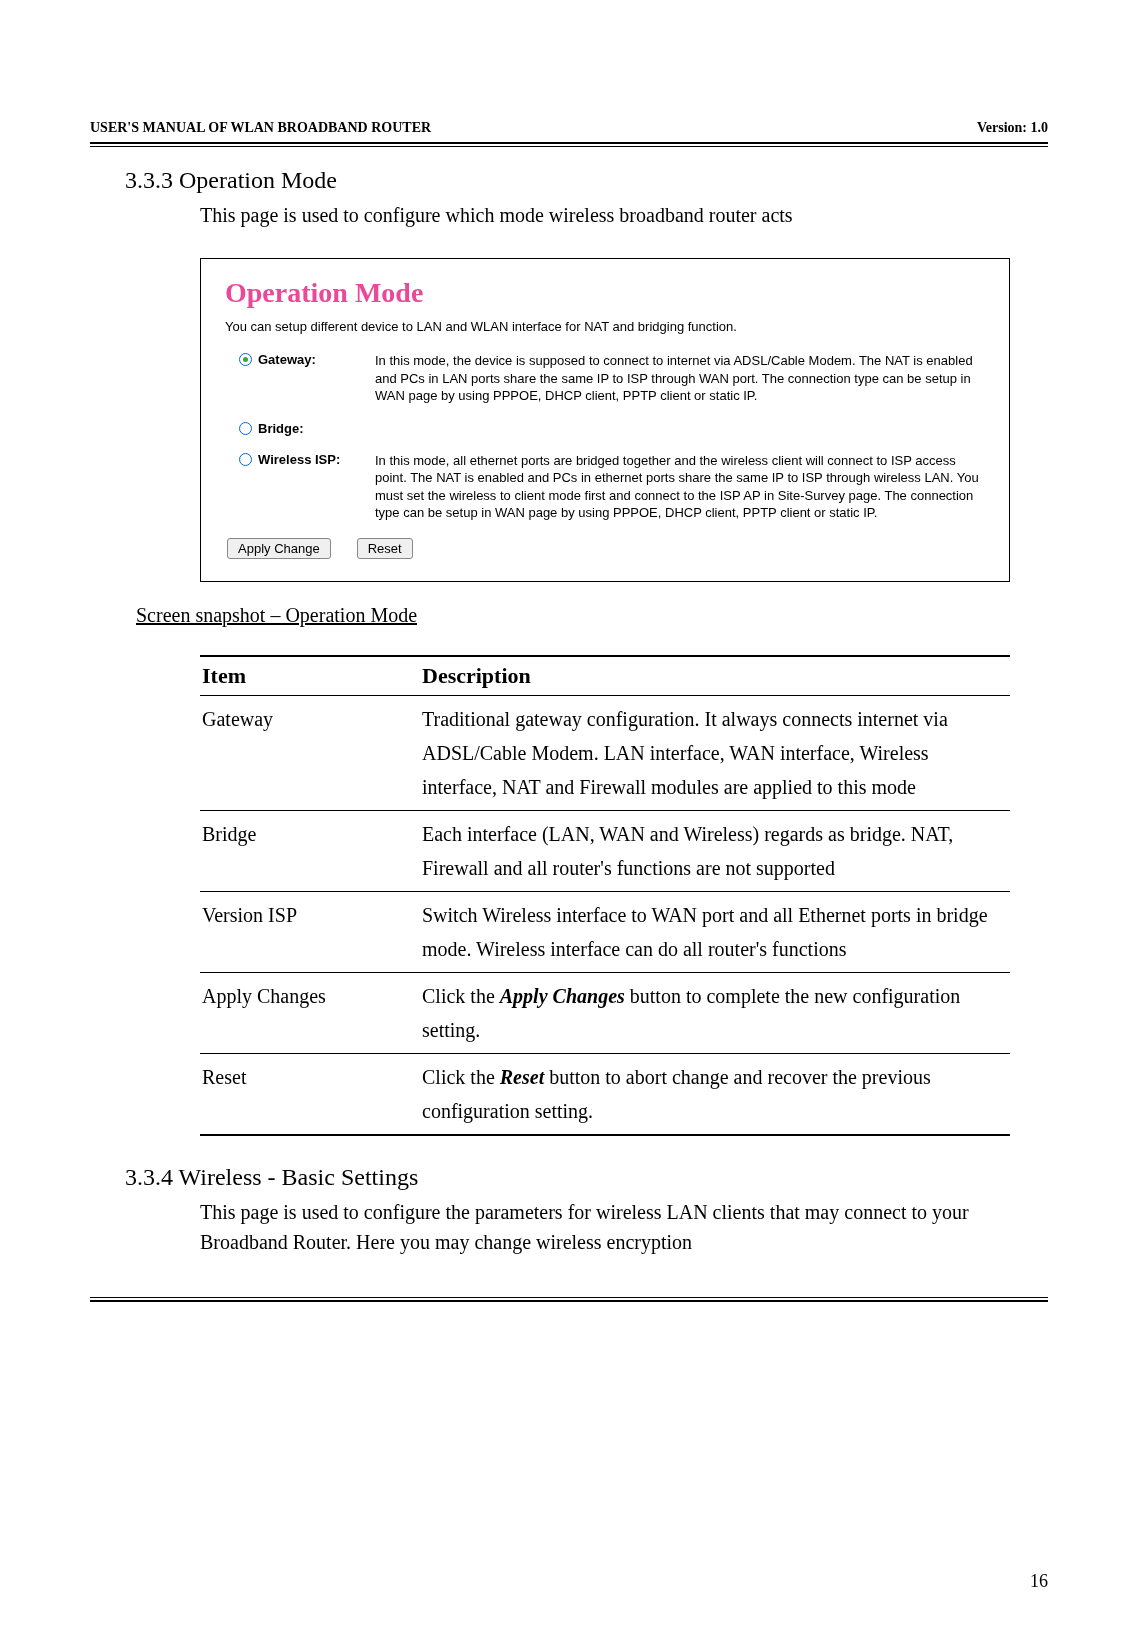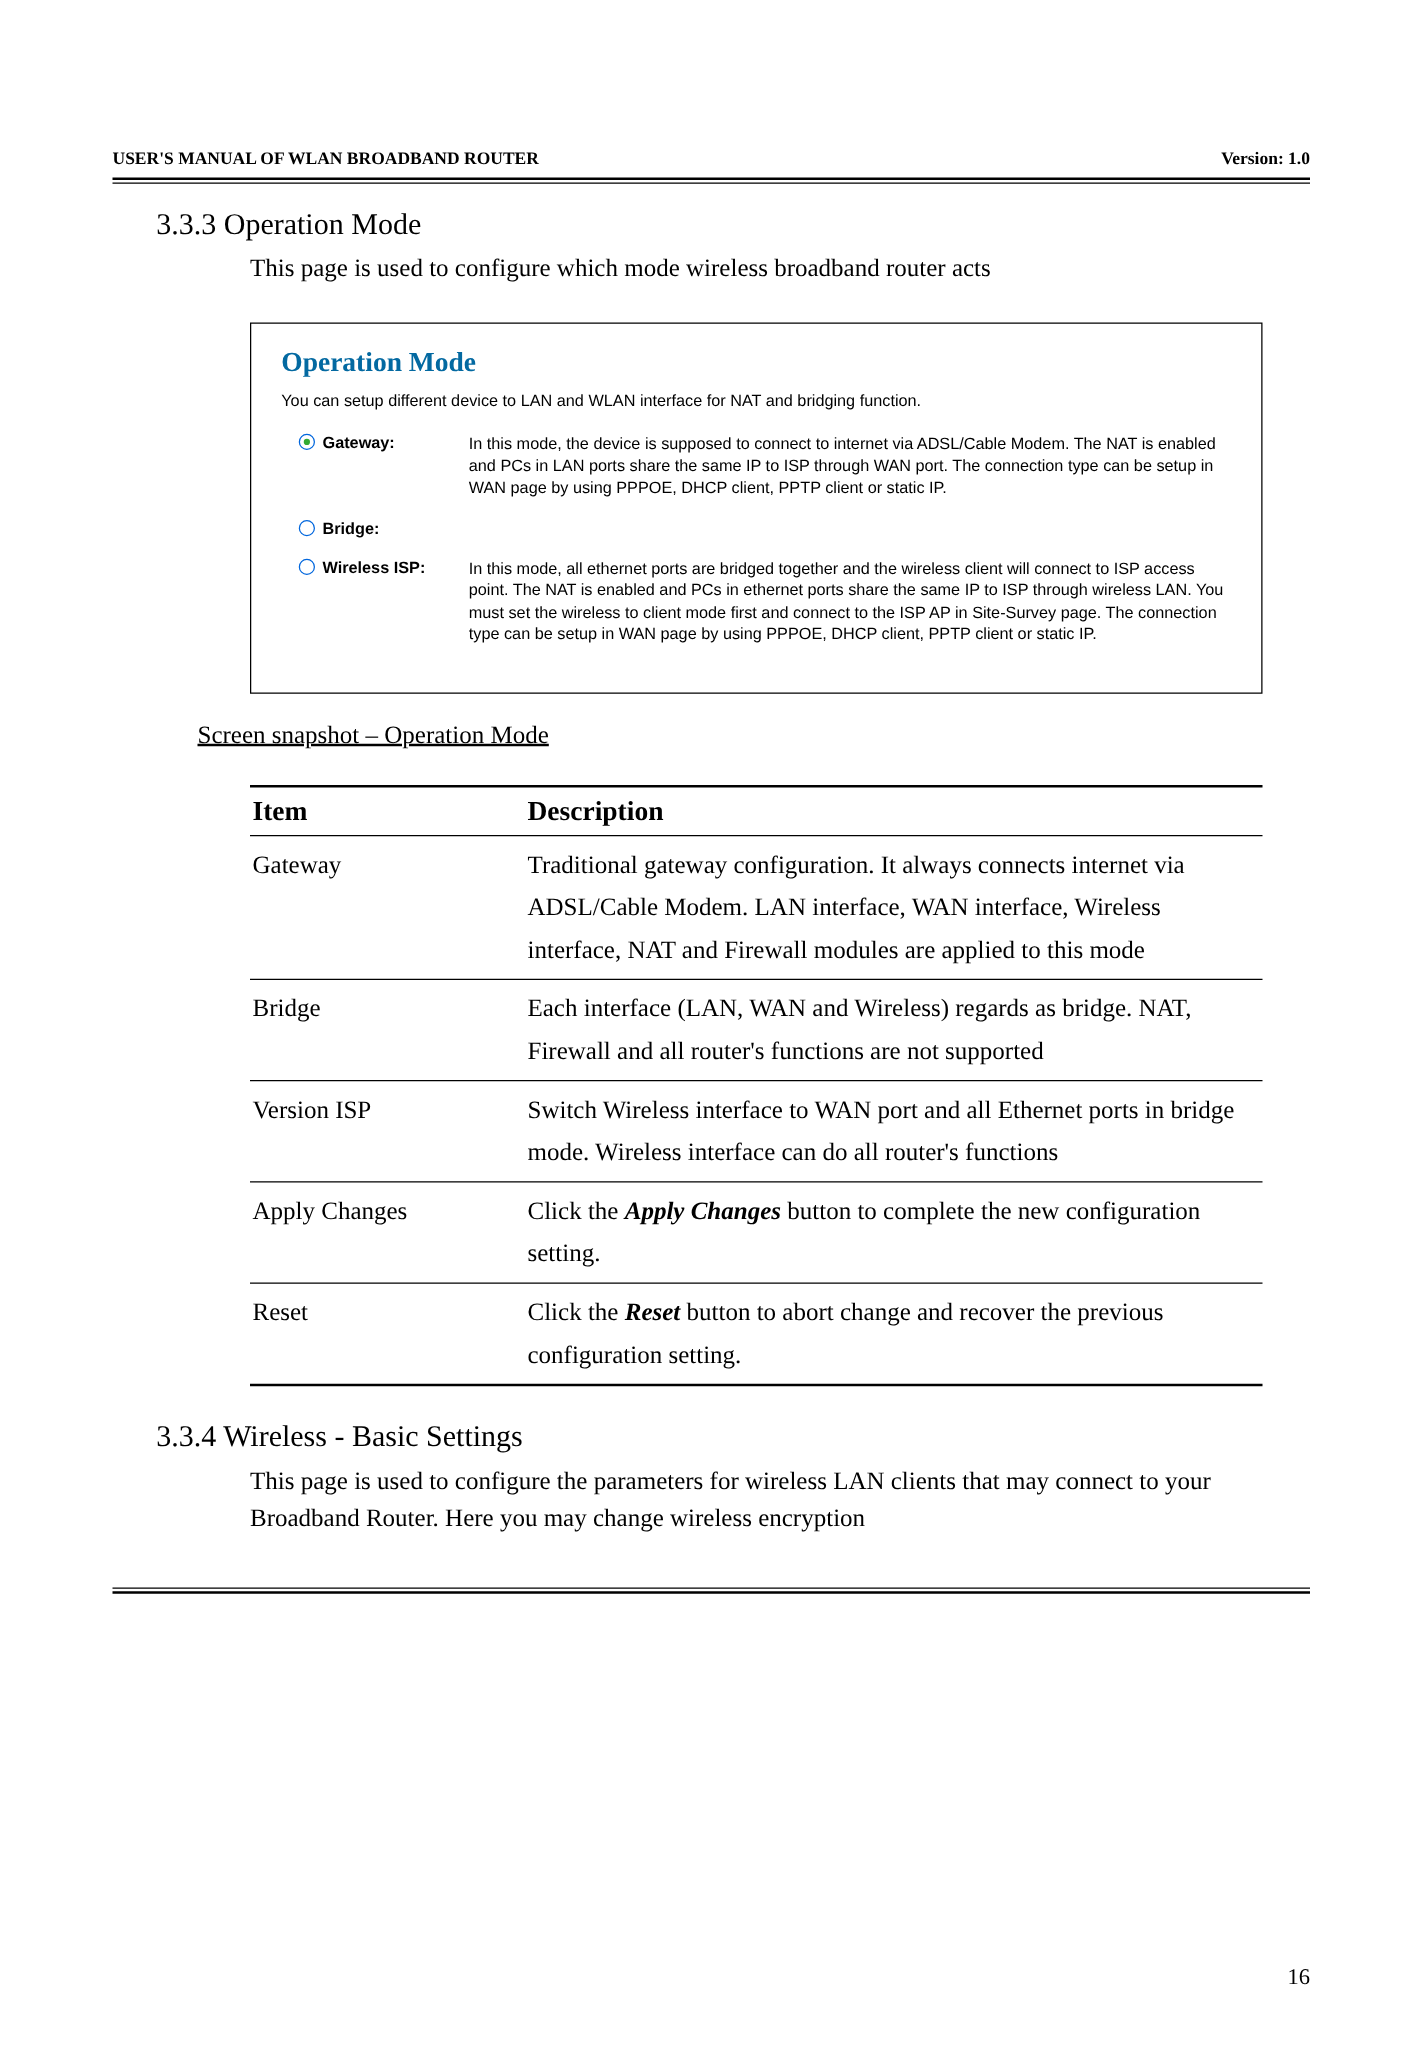--- a/index.html
+++ b/index.html
@@ -45,22 +45,22 @@
     }
     .screenshot-box {
       margin-left: 110px;
       border: 1px solid #000;
       padding: 18px 24px 22px 24px;
       width: 810px;
       font-family: Arial, sans-serif;
       background: #fff;
     }
     .op-title {
-      color: #0369a1;
-      font-size: 22px;
+      color: #ec4899;
+      font-size: 28px;
       font-weight: bold;
       font-family: "Times New Roman", serif;
       margin-bottom: 10px;
     }
     .op-sub {
       font-size: 13px;
       font-family: Arial, sans-serif;
       margin-bottom: 18px;
     }
     .mode-row {
@@ -95,21 +95,21 @@
     .btn {
       font-family: Arial, sans-serif;
       font-size: 13px;
       padding: 2px 10px;
       border: 1px solid #888;
       border-radius: 3px;
       background: #f0f0f0;
       cursor: pointer;
     }
     .caption {
-      margin-left: 68px;
+      margin-left: 46px;
       margin-top: 22px;
       margin-bottom: 28px;
       font-size: 20px;
       text-decoration: underline;
     }
     .desc-table {
       margin-left: 110px;
       width: 810px;
       border-collapse: collapse;
     }
@@ -191,20 +191,24 @@
   </div>
 
   <div class="mode-row">
     <div class="mode-left">
       <span class="radio"></span>
       <label>Wireless ISP:</label>
     </div>
     <div class="mode-desc">In this mode, all ethernet ports are bridged together and the wireless client will connect to ISP access point. The NAT is enabled and PCs in ethernet ports share the same IP to ISP through wireless LAN. You must set the wireless to client mode first and connect to the ISP AP in Site-Survey page. The connection type can be setup in WAN page by using PPPOE, DHCP client, PPTP client or static IP.</div>
   </div>
 
+  <div class="btn-row">
+    <button class="btn">Apply Change</button>
+    <button class="btn">Reset</button>
+  </div>
 </div>
 
 <div class="caption">Screen snapshot – Operation Mode</div>
 
 <table class="desc-table">
   <thead>
     <tr>
       <th class="col-item">Item</th>
       <th>Description</th>
     </tr>

